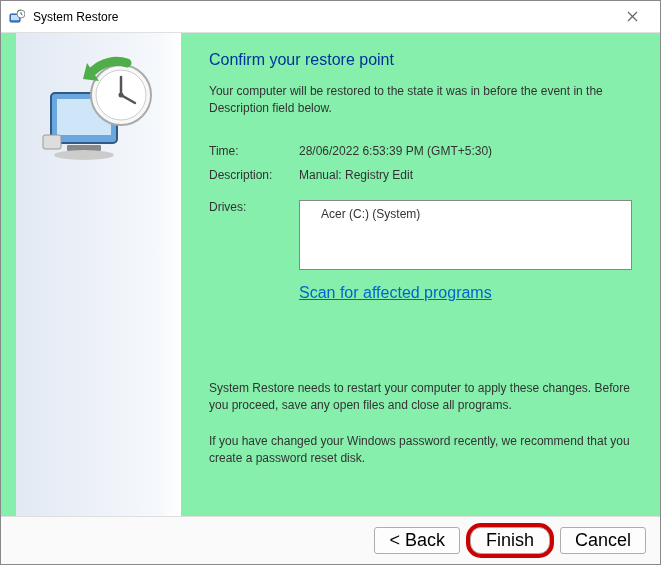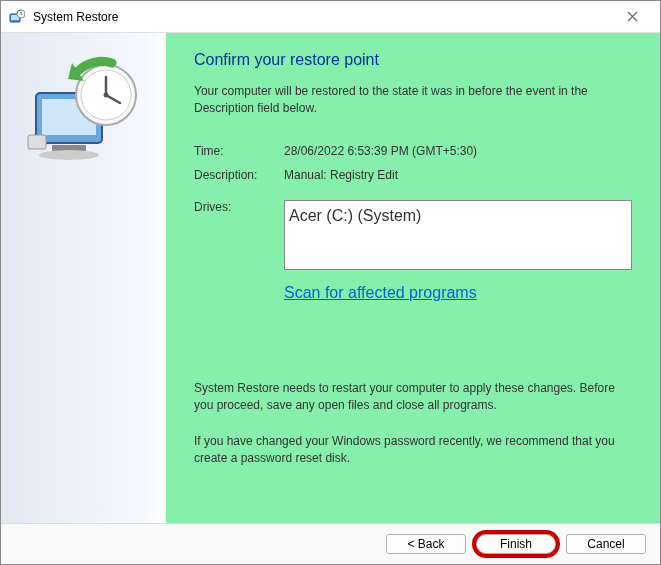--- a/index.html
+++ b/index.html
@@ -41,20 +41,21 @@
       width: 40px; height: 28px;
       display: flex; align-items: center; justify-content: center;
       color: #666;
       font-size: 14px;
     }
 
     .body-area {
       flex: 1;
       display: flex;
       overflow: hidden;
+      margin-left: 15px;
     }
     .sidebar {
       width: 165px;
       background: linear-gradient(to right, #e2e9f3 0%, #f5f8fc 85%, #ffffff 100%);
       padding: 20px 10px;
       display: flex;
       justify-content: center;
       align-items: flex-start;
     }
     .restore-icon { width: 120px; height: 120px; }
@@ -94,22 +95,22 @@
 
     .drives-row {
       display: flex;
       margin-top: 18px;
       align-items: flex-start;
     }
     .drives-box {
       flex: 1;
       border: 1px solid #888;
       height: 70px;
-      padding: 6px 4px;
-      font-size: 16px;
+      padding: 6px 21px;
+      font-size: 12px;
       color: #333;
       background: #fff;
     }
 
     .scan-link-wrap {
       display: flex;
     }
     .scan-link-offset { width: 90px; }
     .scan-link {
       color: #0066cc;
@@ -131,25 +132,25 @@
     .footer {
       border-top: 1px solid #ddd;
       padding: 10px 14px;
       display: flex;
       justify-content: flex-end;
       gap: 10px;
       background: #fafafa;
     }
     .btn {
       min-width: 80px;
-      height: 20px;
+      height: 27px;
       border: 1px solid #adadad;
       border-radius: 3px;
       background: #fdfdfd;
-      font-size: 12px;
+      font-size: 18px;
       color: #000;
       cursor: pointer;
       padding: 0 14px;
     }
     .finish-highlight {
       box-shadow: 0 0 0 4px #cc0000;
       border-radius: 11px;
     }
   </style>
 </head>

